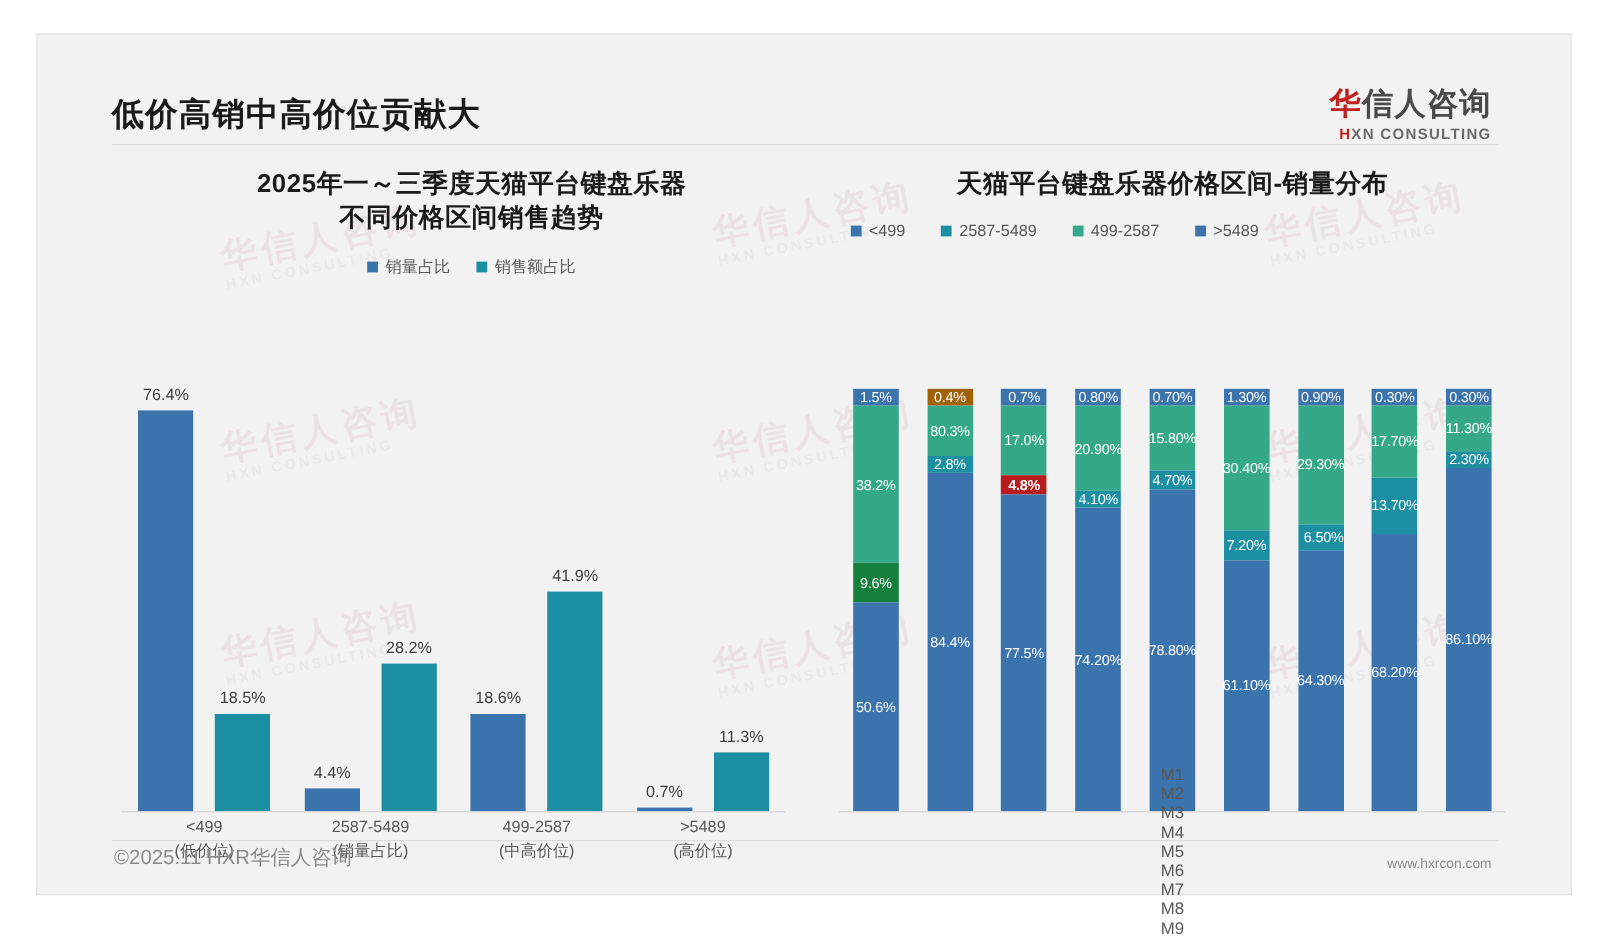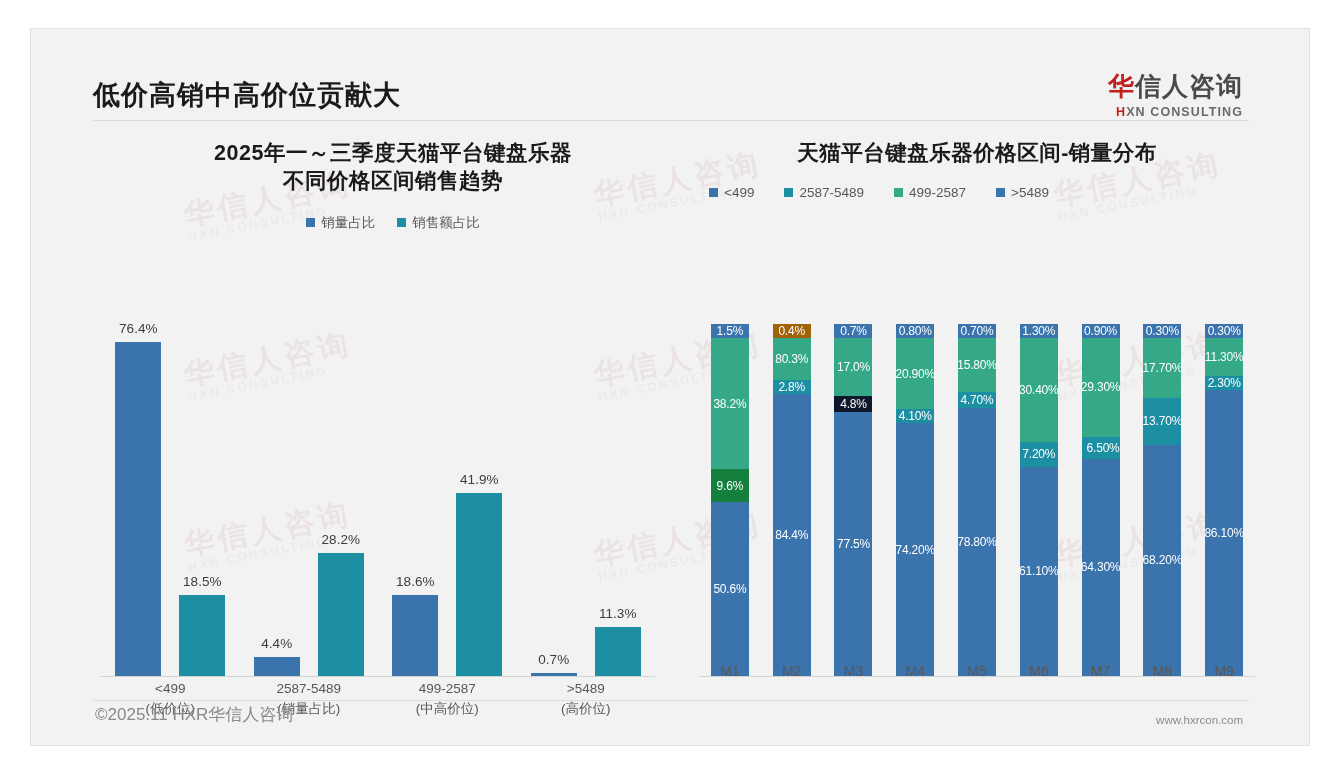--- a/index.html
+++ b/index.html
@@ -131,21 +131,21 @@
     display: flex;
   }
   .sgroup { flex: 1; display: flex; justify-content: center; align-items: flex-end; height: 100%; }
   .sbar { width: 38px; height: 100%; display: flex; flex-direction: column; }
   .seg { position: relative; display: flex; align-items: center; justify-content: center; }
   .seg-label {
     font-size: 12px; color: #ffffff; white-space: nowrap;
     letter-spacing: -.2px;
   }
   #right-cats {
-    position: absolute; left: 0; top: 366px; width: 556px; display: flex;
+    position: absolute; left: 0; top: 340px; width: 556px; display: flex; flex-direction: column;
   }
   .rcat { flex: 1; text-align: center; font-size: 14px; color: #585858; }
 </style>
 </head>
 <body>
 
 <div id="slide">
 
   <div class="wm" style="left:150px; top:170px;">
     <span class="cn">华信人咨询</span>
@@ -328,21 +328,21 @@
             </div>
           </div>
           <div class="sgroup">
             <div class="sbar">
               <div class="seg" style="flex: 0.007 0 0px; background: rgb(59, 115, 173);">
                 <span class="seg-label">0.7%</span>
               </div>
               <div class="seg" style="flex: 0.17 0 0px; background: rgb(53, 168, 136);">
                 <span class="seg-label">17.0%</span>
               </div>
-              <div class="seg" style="flex: 0.048 0 0px; background: #0f172a;">
+              <div class="seg" style="flex: 0.048 0 0px; background: #b91c1c; font-weight: bold;">
                 <span class="seg-label">4.8%</span>
               </div>
               <div class="seg" style="flex: 0.775 0 0px; background: rgb(59, 115, 173);">
                 <span class="seg-label">77.5%</span>
               </div>
             </div>
           </div>
           <div class="sgroup">
             <div class="sbar">
               <div class="seg" style="flex: 0.008 0 0px; background: rgb(59, 115, 173);">

